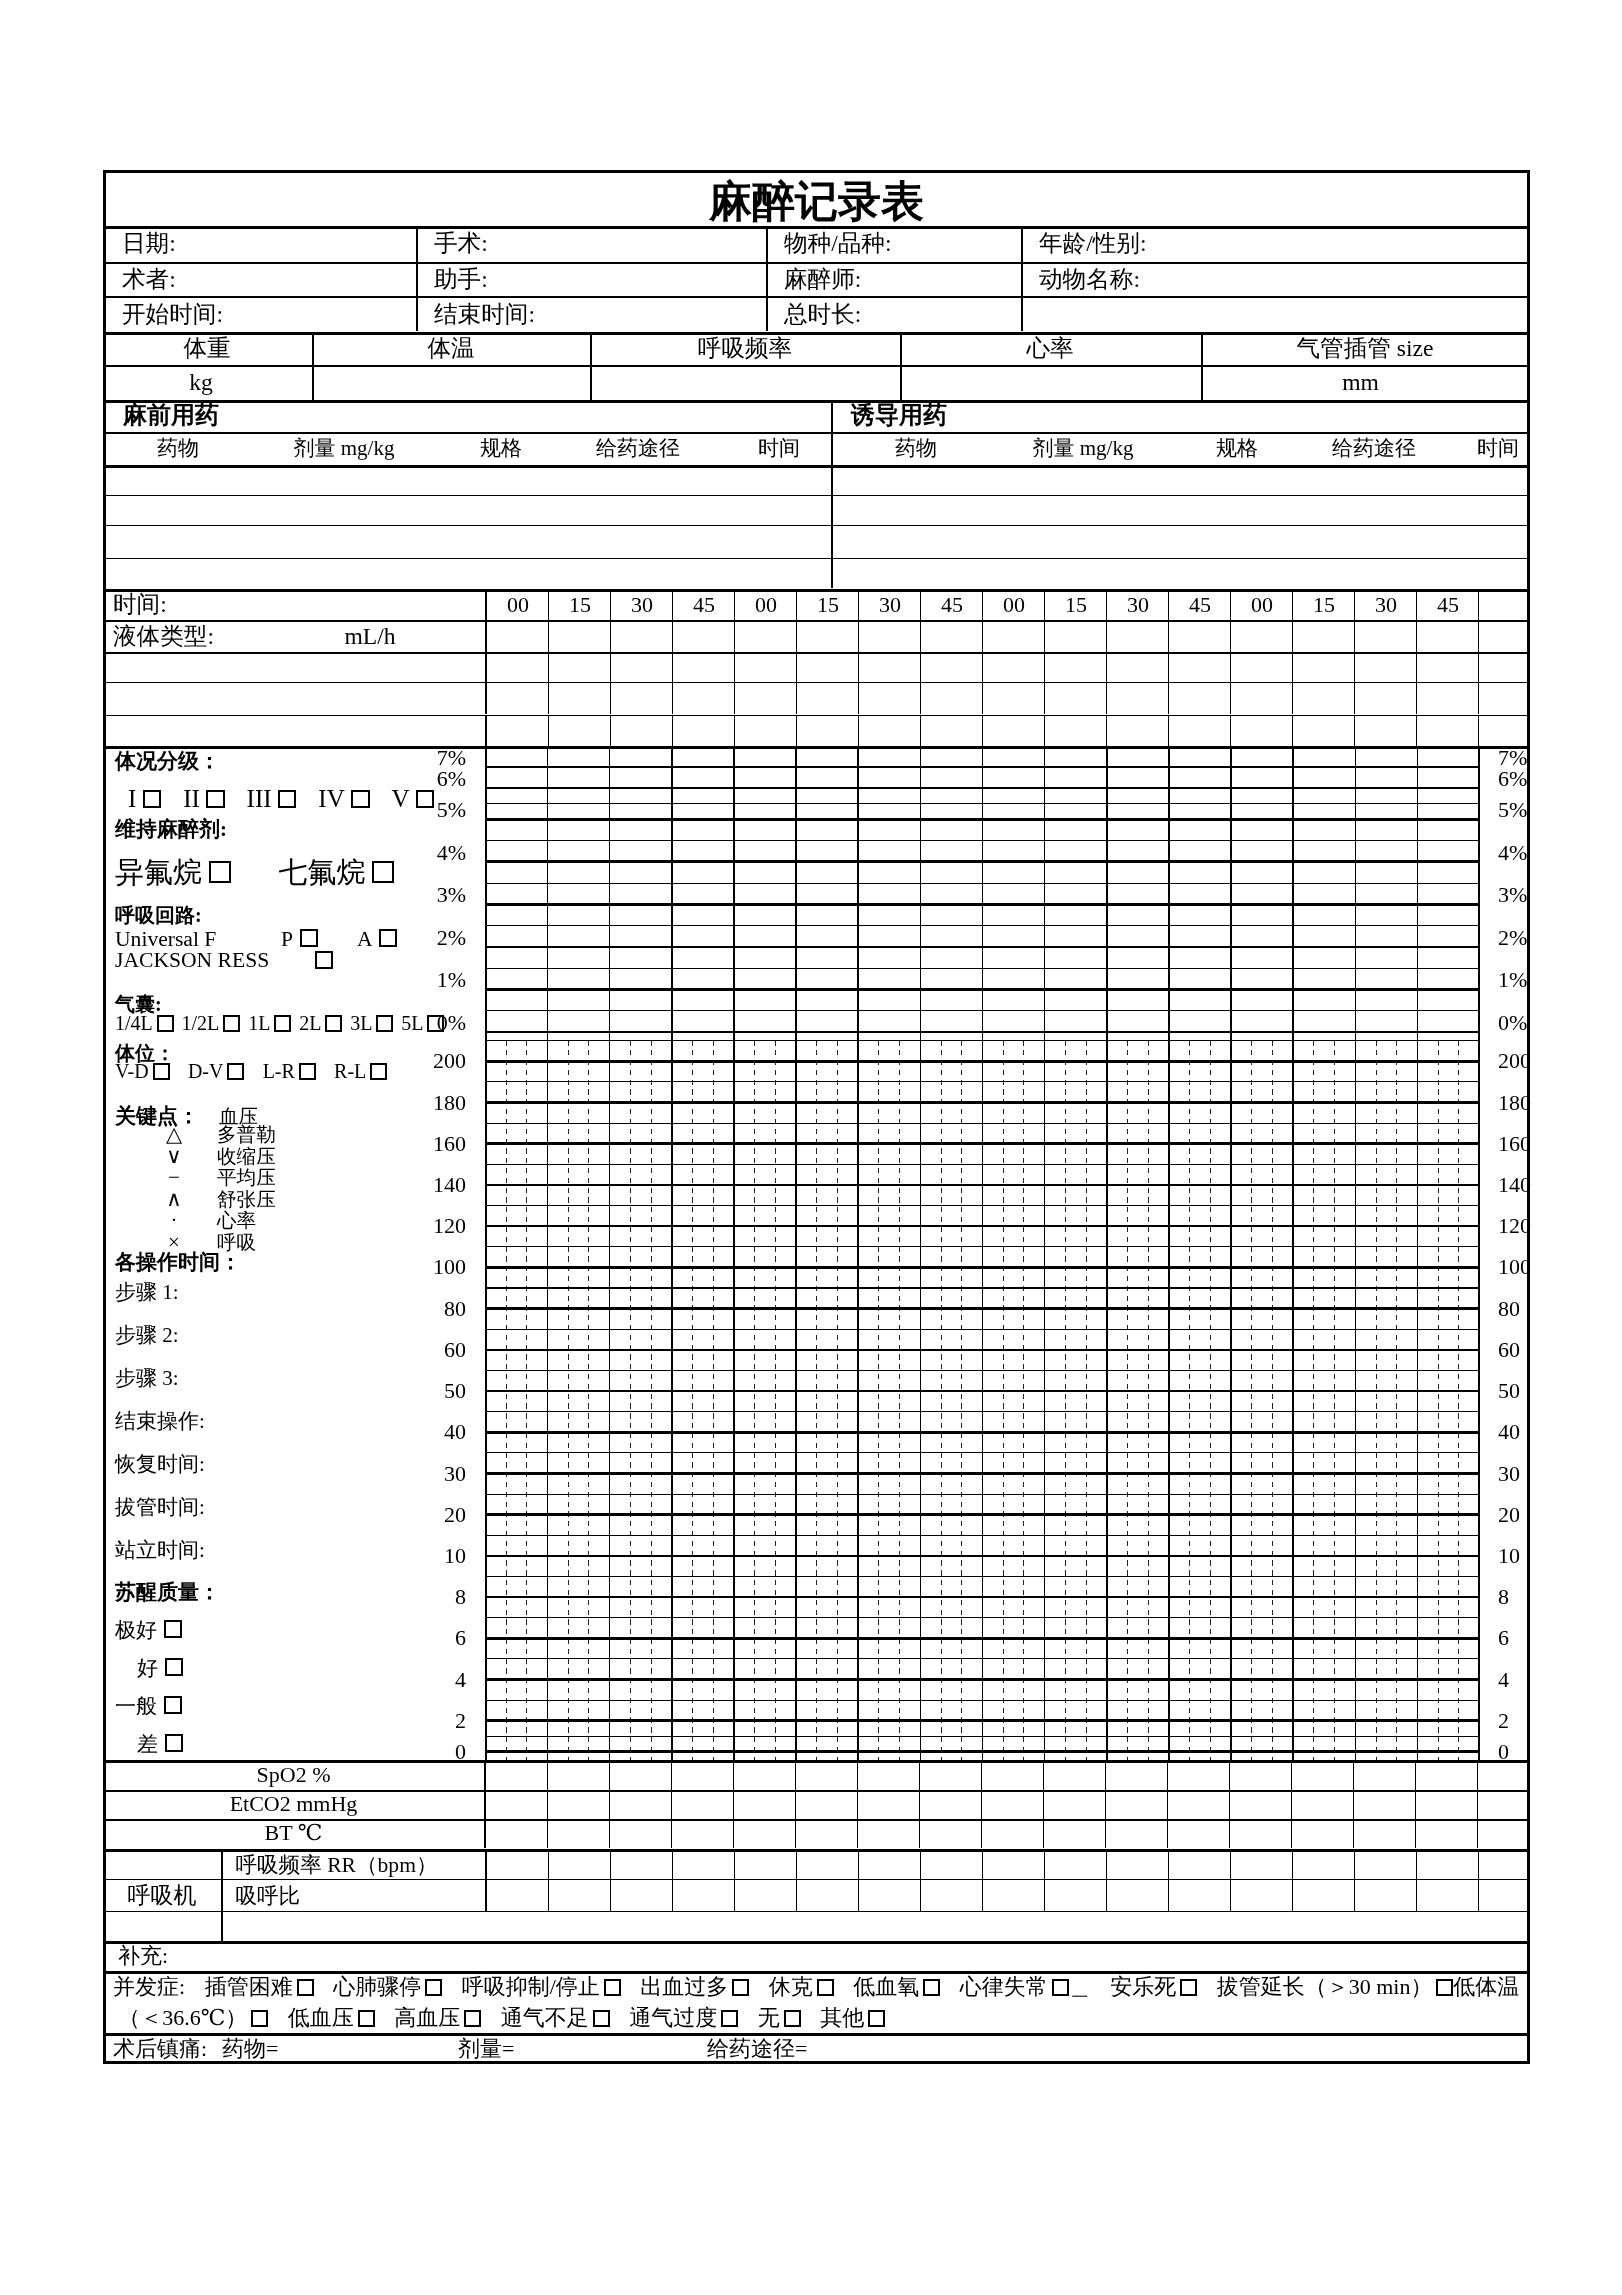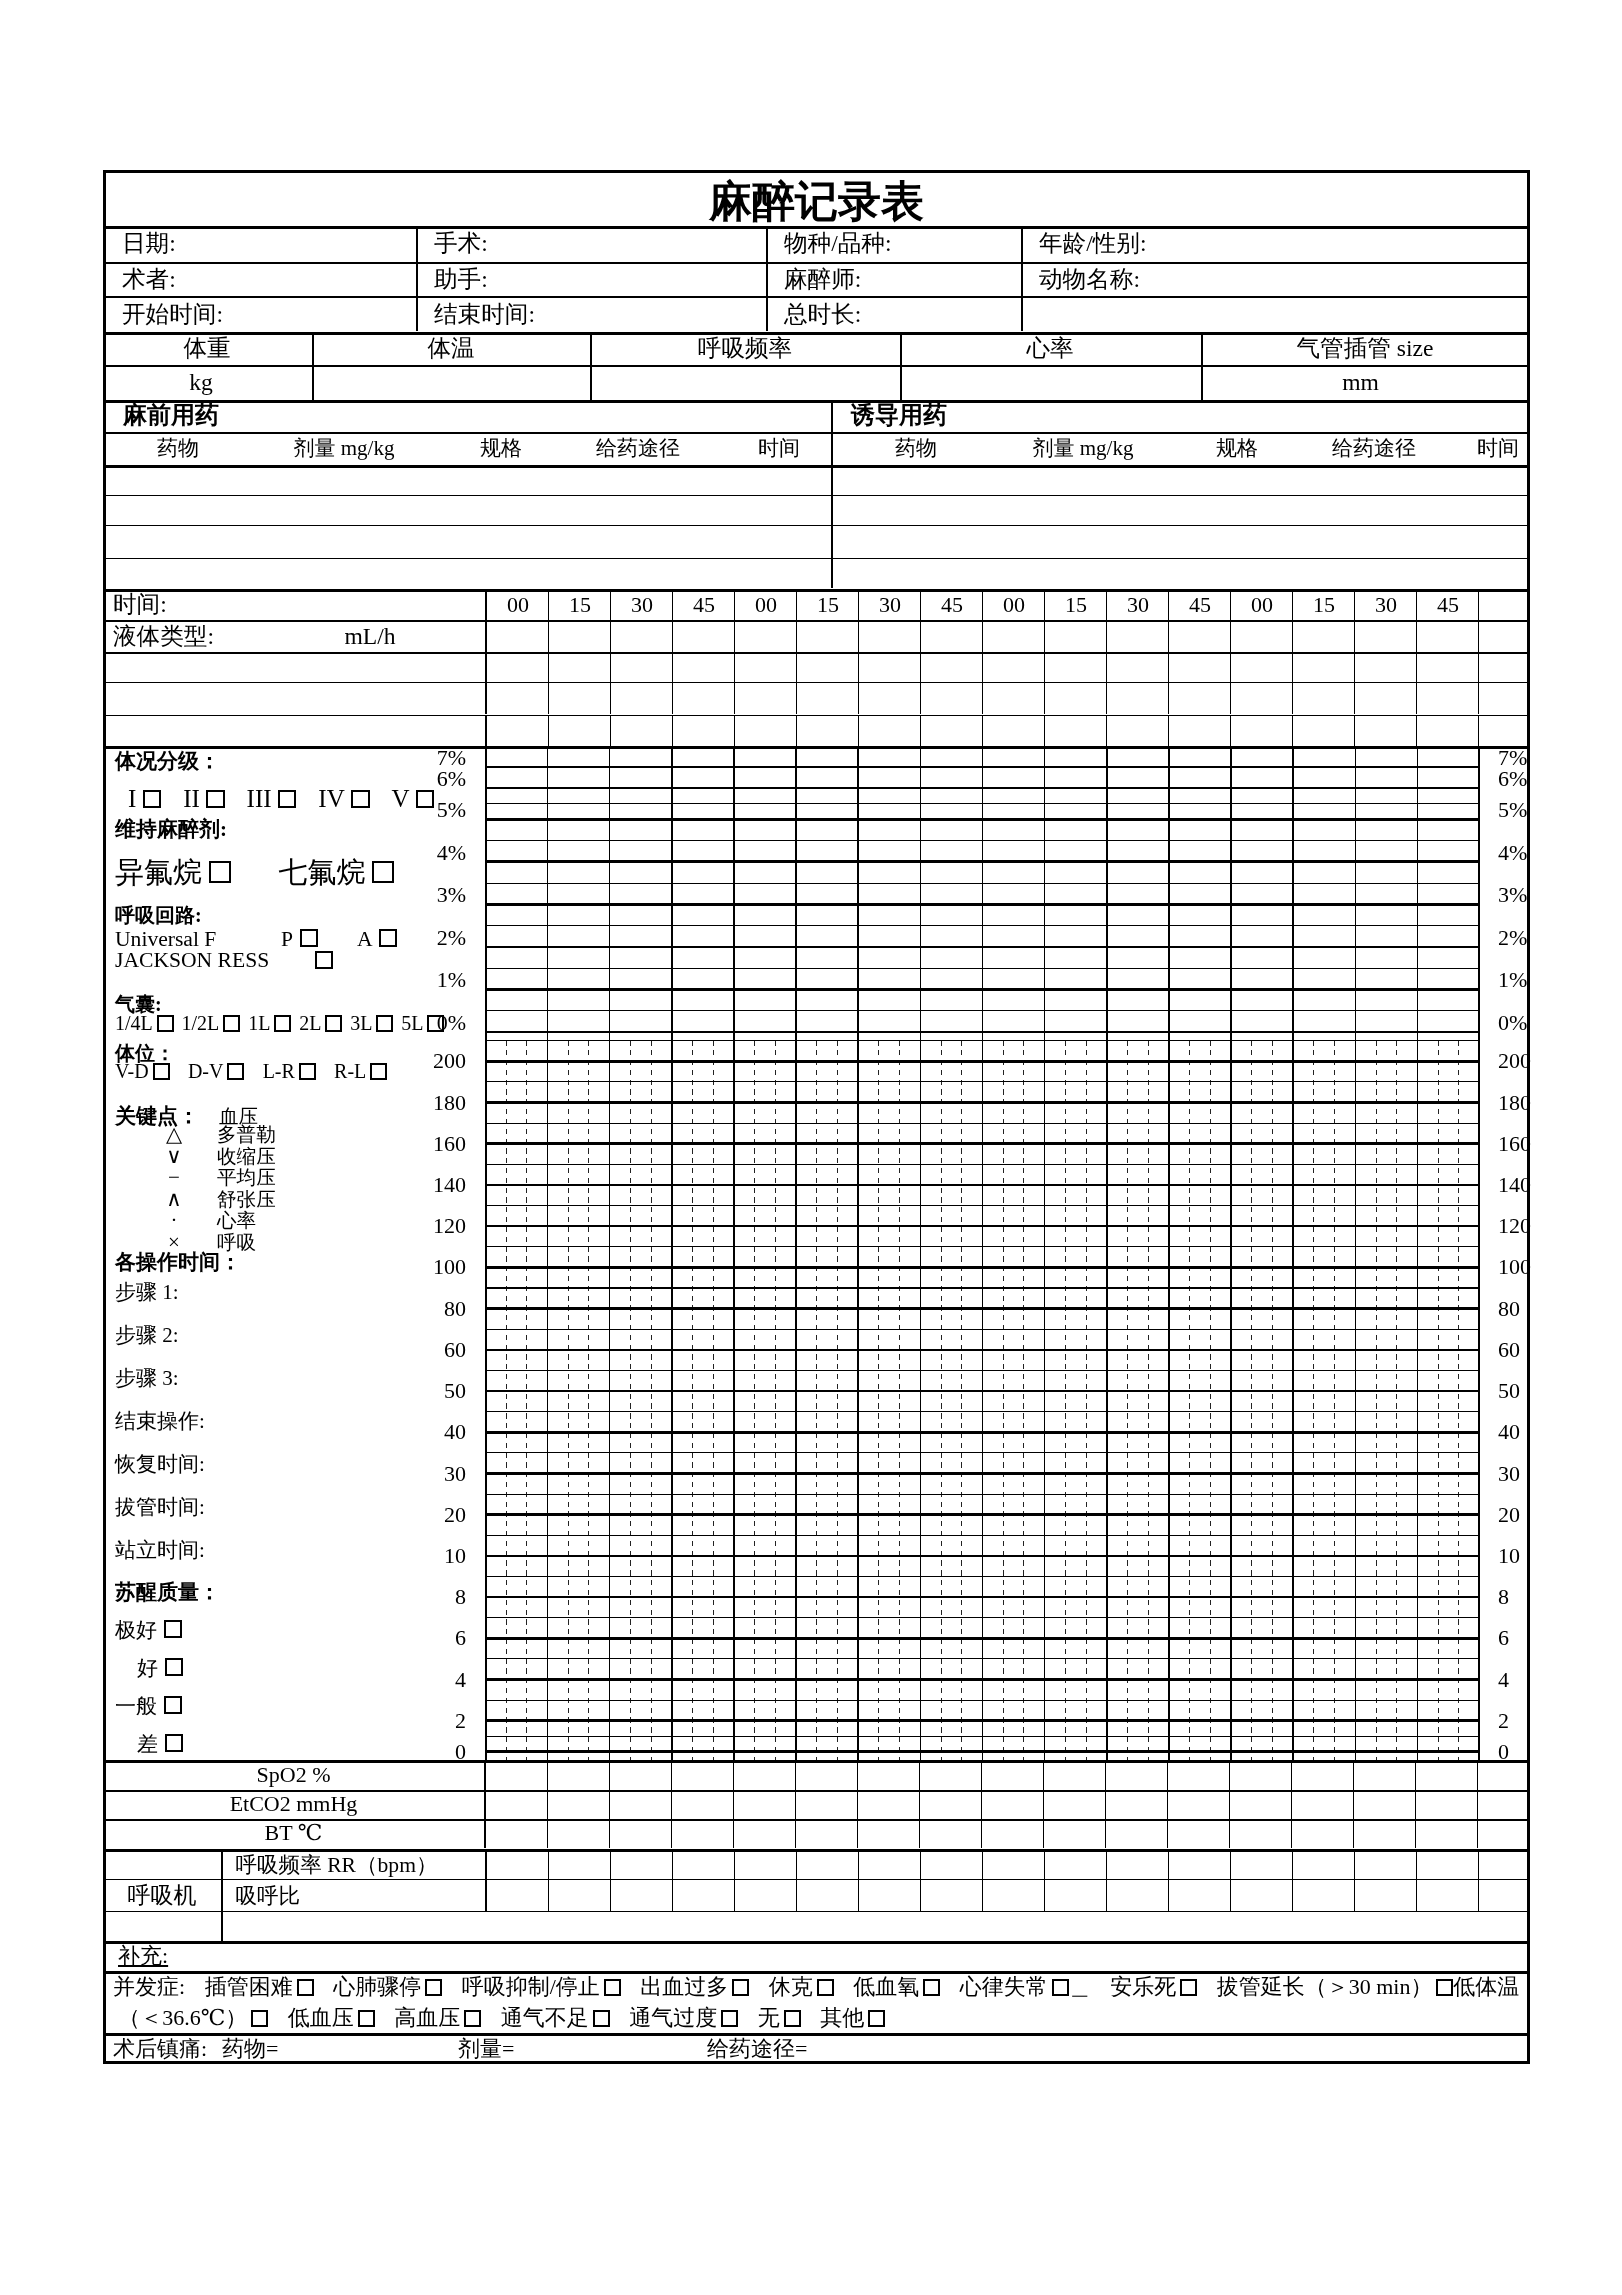--- a/index.html
+++ b/index.html
@@ -313,21 +313,21 @@
         <div class="vcells vgrid" style="position:absolute;"></div>
       </div>
 
       <div class="vrow">
         <div class="vlabel">吸呼比</div>
         <div class="vcells vgrid" style="position:absolute;"></div>
       </div>
 
     </div>
 
-  <div class="abs" style="left:118px; top:1941px; height:27px; line-height:29.4px; font-size:22px;text-decoration:underline;">补充:</div>
+  <div class="abs" style="left:118px; top:1941px; height:27px; line-height:29.4px; font-size:22px;">补充:</div>
 
   <div class="abs" style="left:113px; top:1971px; width:1407px;">
     <div style="height:31px; line-height:31px; white-space:nowrap;">
       <span class="ci b" style="font-weight:normal; font-size:22px;">并发症:</span><span id="comp-line1"><span class="ci"><span>插管困难</span><span class="cb cb-sm"></span><span></span></span><span class="ci"><span>心肺骤停</span><span class="cb cb-sm"></span><span></span></span><span class="ci"><span>呼吸抑制/停止</span><span class="cb cb-sm"></span><span></span></span><span class="ci"><span>出血过多</span><span class="cb cb-sm"></span><span></span></span><span class="ci"><span>休克</span><span class="cb cb-sm"></span><span></span></span><span class="ci"><span>低血氧</span><span class="cb cb-sm"></span><span></span></span><span class="ci"><span>心律失常</span><span class="cb cb-sm"></span><span>＿</span></span><span class="ci"><span>安乐死</span><span class="cb cb-sm"></span><span></span></span><span class="ci"><span>拔管延长（＞30 min）</span><span class="cb cb-sm"></span><span>低体温</span></span></span>
     </div>
     <div style="height:31px; line-height:31px; white-space:nowrap; padding-left:5.2px;">
       <span id="comp-line2"><span class="ci"><span>（＜36.6℃）</span><span class="cb cb-sm"></span><span></span></span><span class="ci"><span>低血压</span><span class="cb cb-sm"></span><span></span></span><span class="ci"><span>高血压</span><span class="cb cb-sm"></span><span></span></span><span class="ci"><span>通气不足</span><span class="cb cb-sm"></span><span></span></span><span class="ci"><span>通气过度</span><span class="cb cb-sm"></span><span></span></span><span class="ci"><span>无</span><span class="cb cb-sm"></span><span></span></span><span class="ci"><span>其他</span><span class="cb cb-sm"></span><span></span></span></span>
     </div>
   </div>
 

